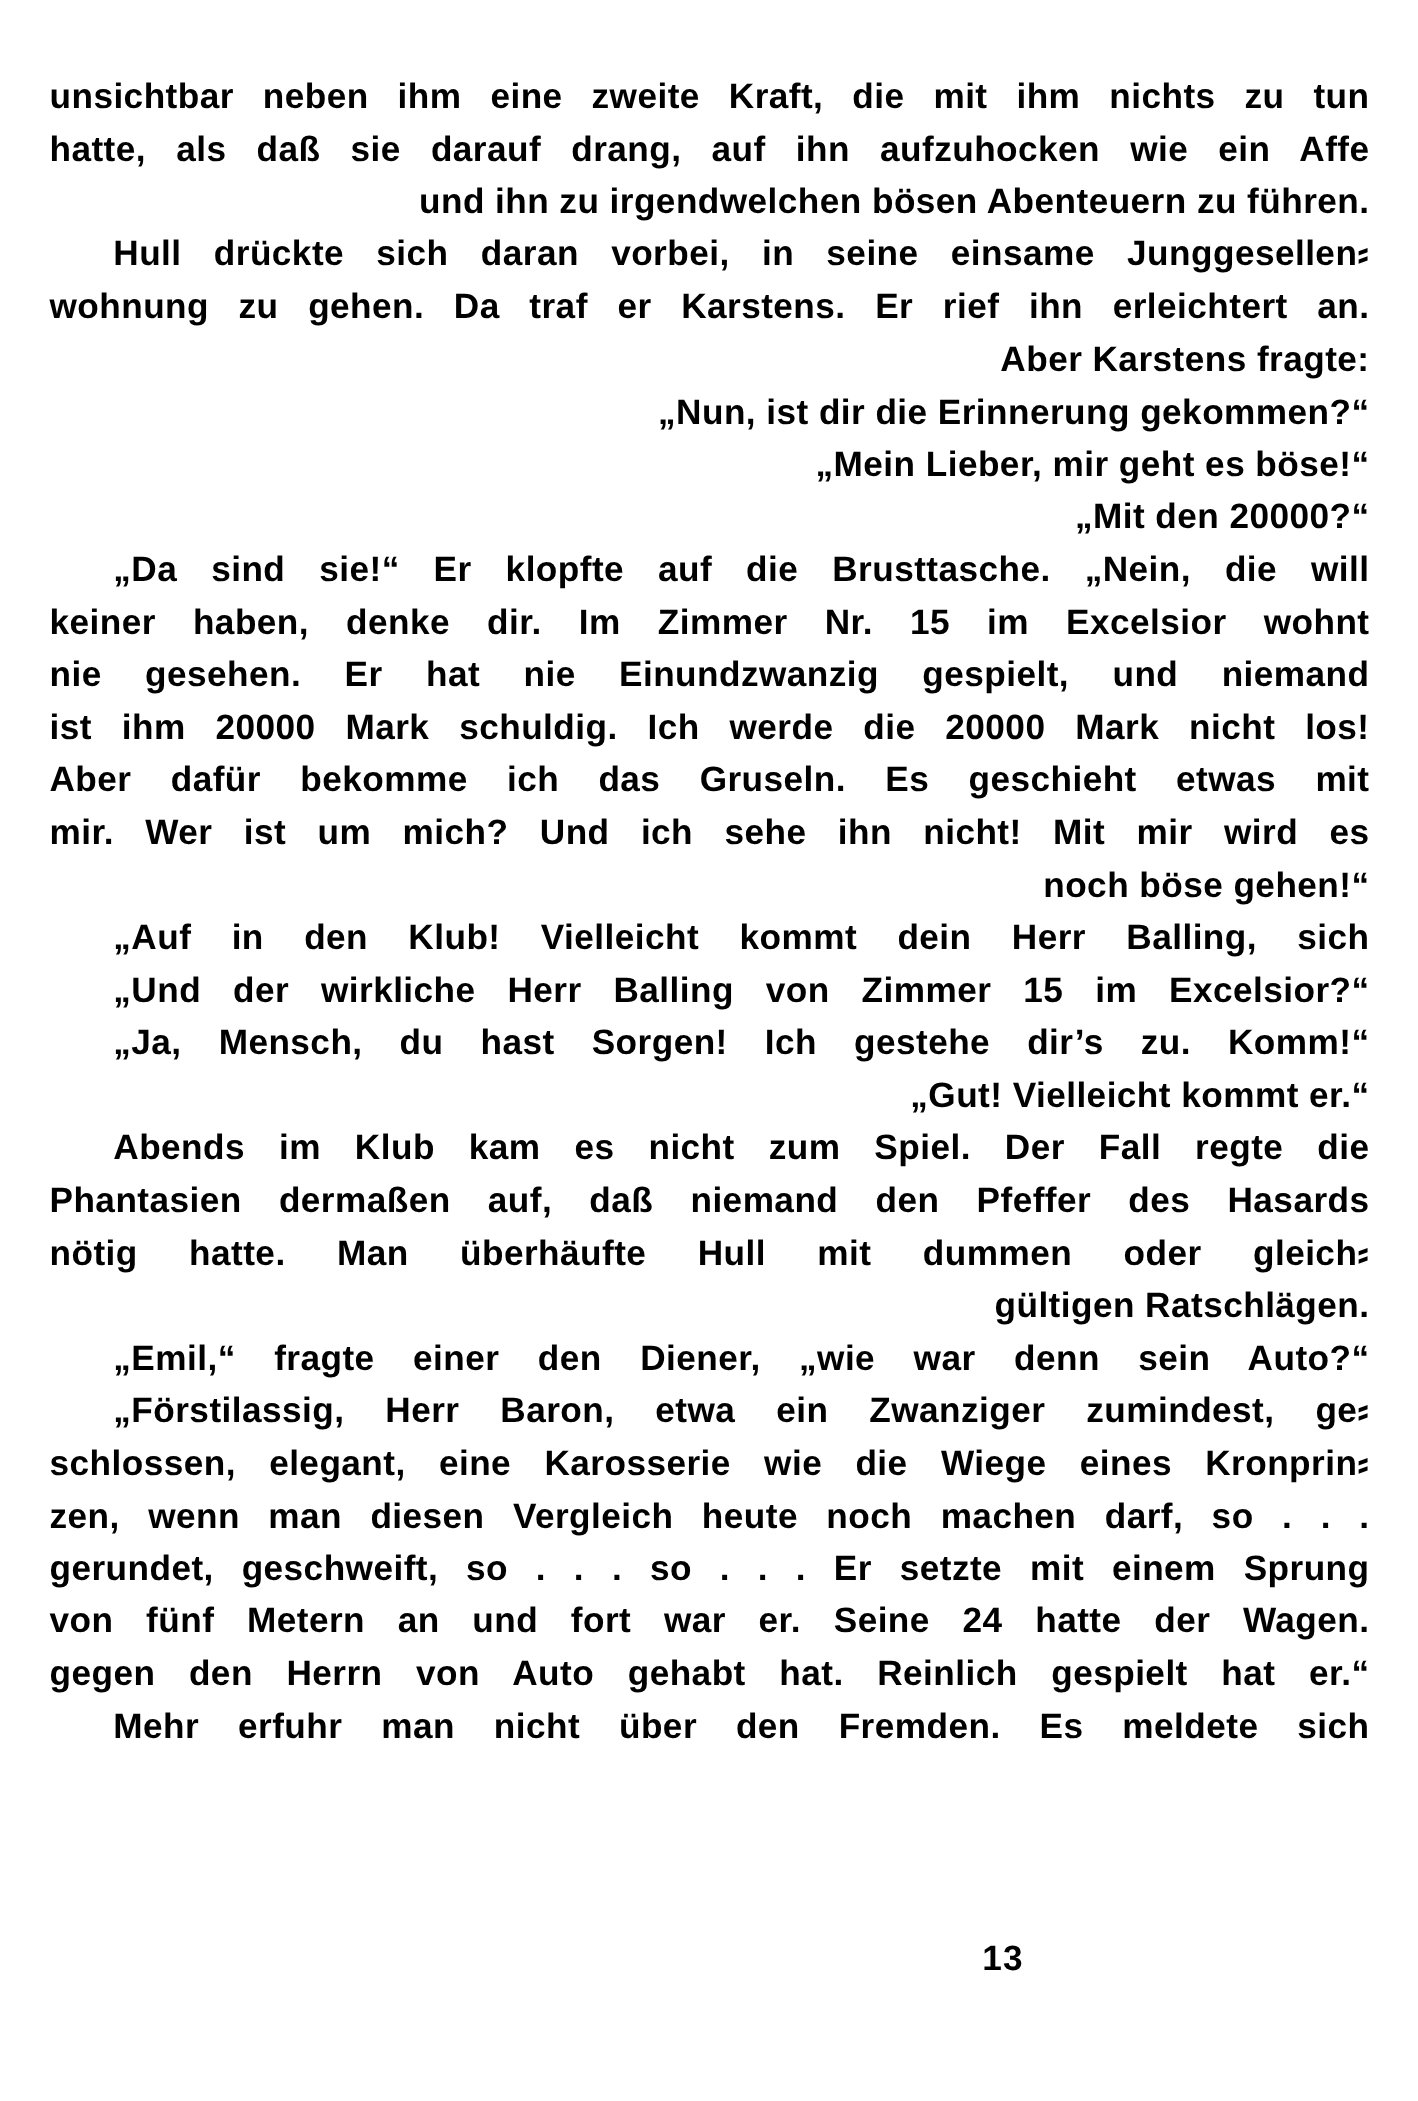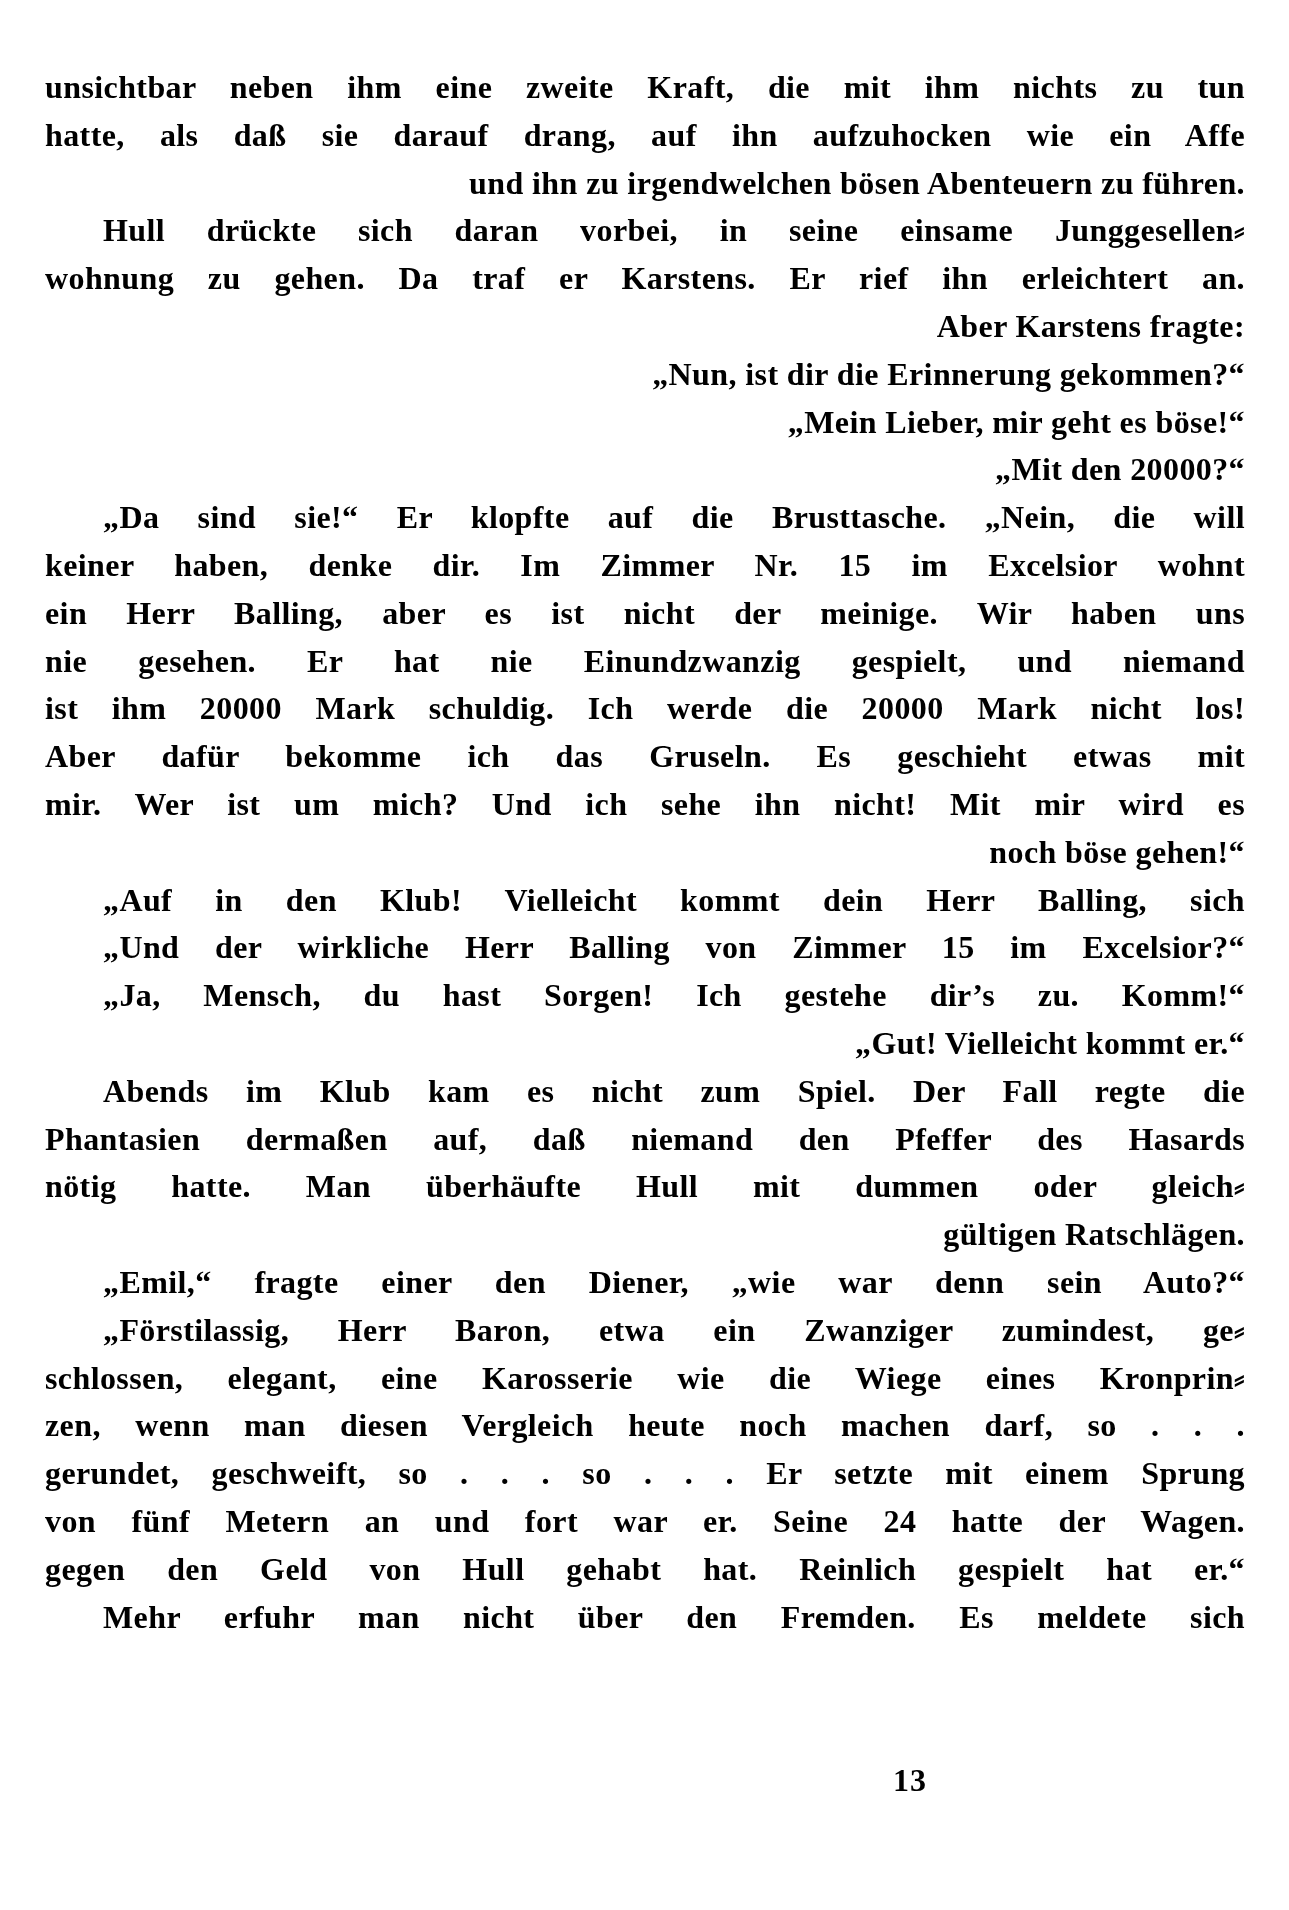--- a/index.html
+++ b/index.html
@@ -6,21 +6,21 @@
     margin: 0;
     padding: 0;
     background: #ffffff;
   }
   .page {
     position: relative;
     width: 1289px;
     height: 1910px;
     background: #ffffff;
     color: #000000;
-    font-family: Liberation Serif, serif;
+    font-family: Liberation Sans, sans-serif;
     font-weight: 700;
     overflow: hidden;
   }
   .text-block {
     position: absolute;
     left: 45px;
     top: 64px;
     width: 1200px;
   }
   .line {
@@ -59,37 +59,36 @@
     <div class="line j">hatte, als daß sie darauf drang, auf ihn aufzuhocken wie ein Affe</div>
     <div class="line">und ihn zu irgendwelchen bösen Abenteuern zu führen.</div>
     <div class="line ind j">Hull drückte sich daran vorbei, in seine einsame Junggesellen⸗</div>
     <div class="line j">wohnung zu gehen. Da traf er Karstens. Er rief ihn erleichtert an.</div>
     <div class="line ind">Aber Karstens fragte:</div>
     <div class="line ind">„Nun, ist dir die Erinnerung gekommen?“</div>
     <div class="line ind">„Mein Lieber, mir geht es böse!“</div>
     <div class="line ind">„Mit den 20000?“</div>
     <div class="line ind j">„Da sind sie!“  Er klopfte auf die Brusttasche.  „Nein, die will</div>
     <div class="line j">keiner haben, denke dir.  Im Zimmer Nr. 15 im Excelsior wohnt</div>
-    <div class="line j">ein Herr Balling, aber es ist nicht der meinige.  Wir haben uns</div>
     <div class="line j">nie gesehen.  Er hat nie Einundzwanzig gespielt, und niemand</div>
     <div class="line j">ist ihm 20000 Mark schuldig.  Ich werde die 20000 Mark nicht los!</div>
     <div class="line j">Aber dafür bekomme ich das Gruseln.  Es geschieht etwas mit</div>
     <div class="line j">mir.  Wer ist um mich?  Und ich sehe ihn nicht!  Mit mir wird es</div>
     <div class="line">noch böse gehen!“</div>
     <div class="line ind j">„Auf in den Klub!  Vielleicht kommt dein Herr Balling, sich</div>
     <div class="line ind j">„Und der wirkliche Herr Balling von Zimmer 15 im Excelsior?“</div>
     <div class="line ind j">„Ja, Mensch, du hast Sorgen!  Ich gestehe dir’s zu.  Komm!“</div>
     <div class="line ind">„Gut!  Vielleicht kommt er.“</div>
     <div class="line ind j">Abends im Klub kam es nicht zum Spiel.  Der Fall regte die</div>
     <div class="line j">Phantasien dermaßen auf, daß niemand den Pfeffer des Hasards</div>
     <div class="line j">nötig hatte.  Man überhäufte Hull mit dummen oder gleich⸗</div>
     <div class="line">gültigen Ratschlägen.</div>
     <div class="line ind j">„Emil,“ fragte einer den Diener, „wie war denn sein Auto?“</div>
     <div class="line ind j">„Förstilassig, Herr Baron, etwa ein Zwanziger zumindest, ge⸗</div>
     <div class="line j">schlossen, elegant, eine Karosserie wie die Wiege eines Kronprin⸗</div>
     <div class="line j">zen, wenn man diesen Vergleich heute noch machen darf, so . . .</div>
     <div class="line j">gerundet, geschweift, so . . . so . . .  Er setzte mit einem Sprung</div>
     <div class="line j">von fünf Metern an und fort war er.  Seine 24 hatte der Wagen.</div>
-    <div class="line j">gegen den Geld von Hull gehabt hat.  Reinlich gespielt hat er.“</div>
+    <div class="line j">gegen den Herrn von Auto gehabt hat.  Reinlich gespielt hat er.“</div>
     <div class="line ind j">Mehr erfuhr man nicht über den Fremden.  Es meldete sich</div>
   </div>
   <div class="page-number">13</div>
 </div>
 
 </body></html>

